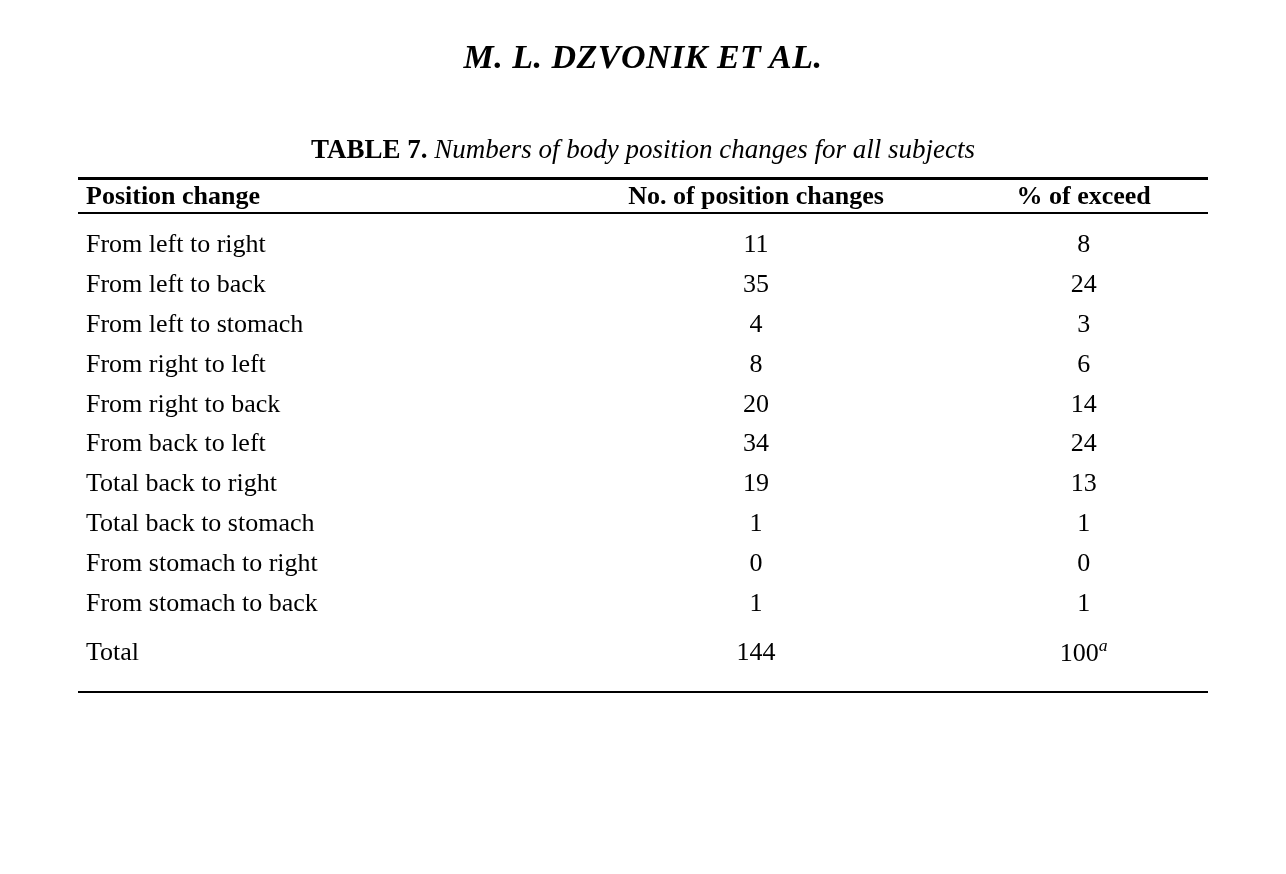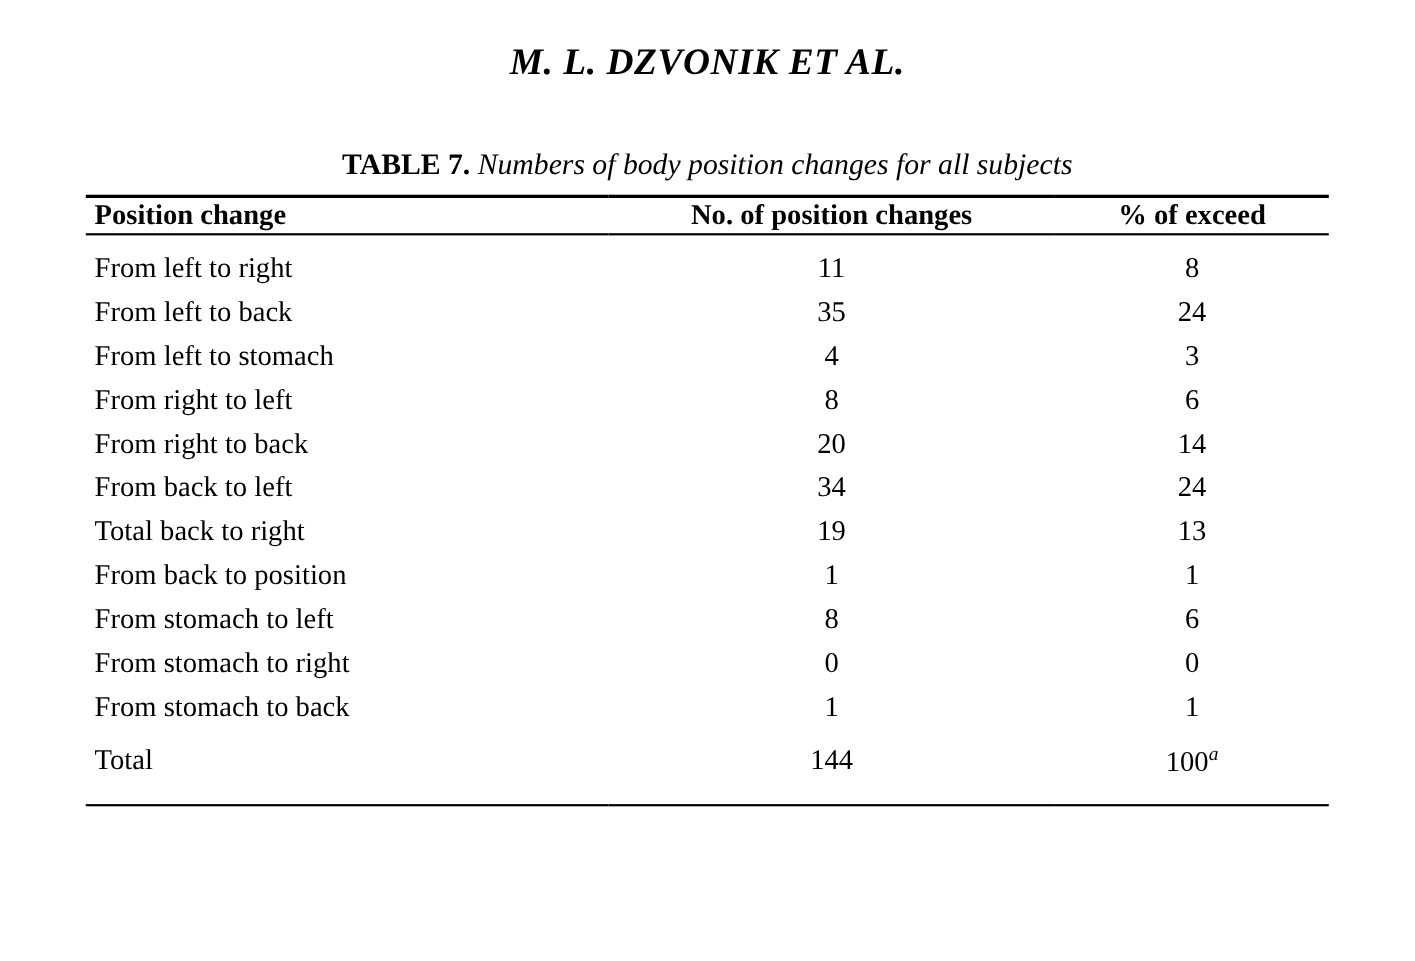--- a/index.html
+++ b/index.html
@@ -177,28 +177,23 @@
           <td class="col-label">From back to left</td>
           <td class="col-num">34</td>
           <td class="col-pct">24</td>
         </tr>
         <tr>
           <td class="col-label">Total back to right</td>
           <td class="col-num">19</td>
           <td class="col-pct">13</td>
         </tr>
         <tr>
-          <td class="col-label">From back to position</td>
+          <td class="col-label">Total back to stomach</td>
           <td class="col-num">1</td>
           <td class="col-pct">1</td>
-        </tr>
-        <tr>
-          <td class="col-label">From stomach to left</td>
-          <td class="col-num">8</td>
-          <td class="col-pct">6</td>
         </tr>
         <tr>
           <td class="col-label">From stomach to right</td>
           <td class="col-num">0</td>
           <td class="col-pct">0</td>
         </tr>
         <tr>
           <td class="col-label">From stomach to back</td>
           <td class="col-num">1</td>
           <td class="col-pct">1</td>

